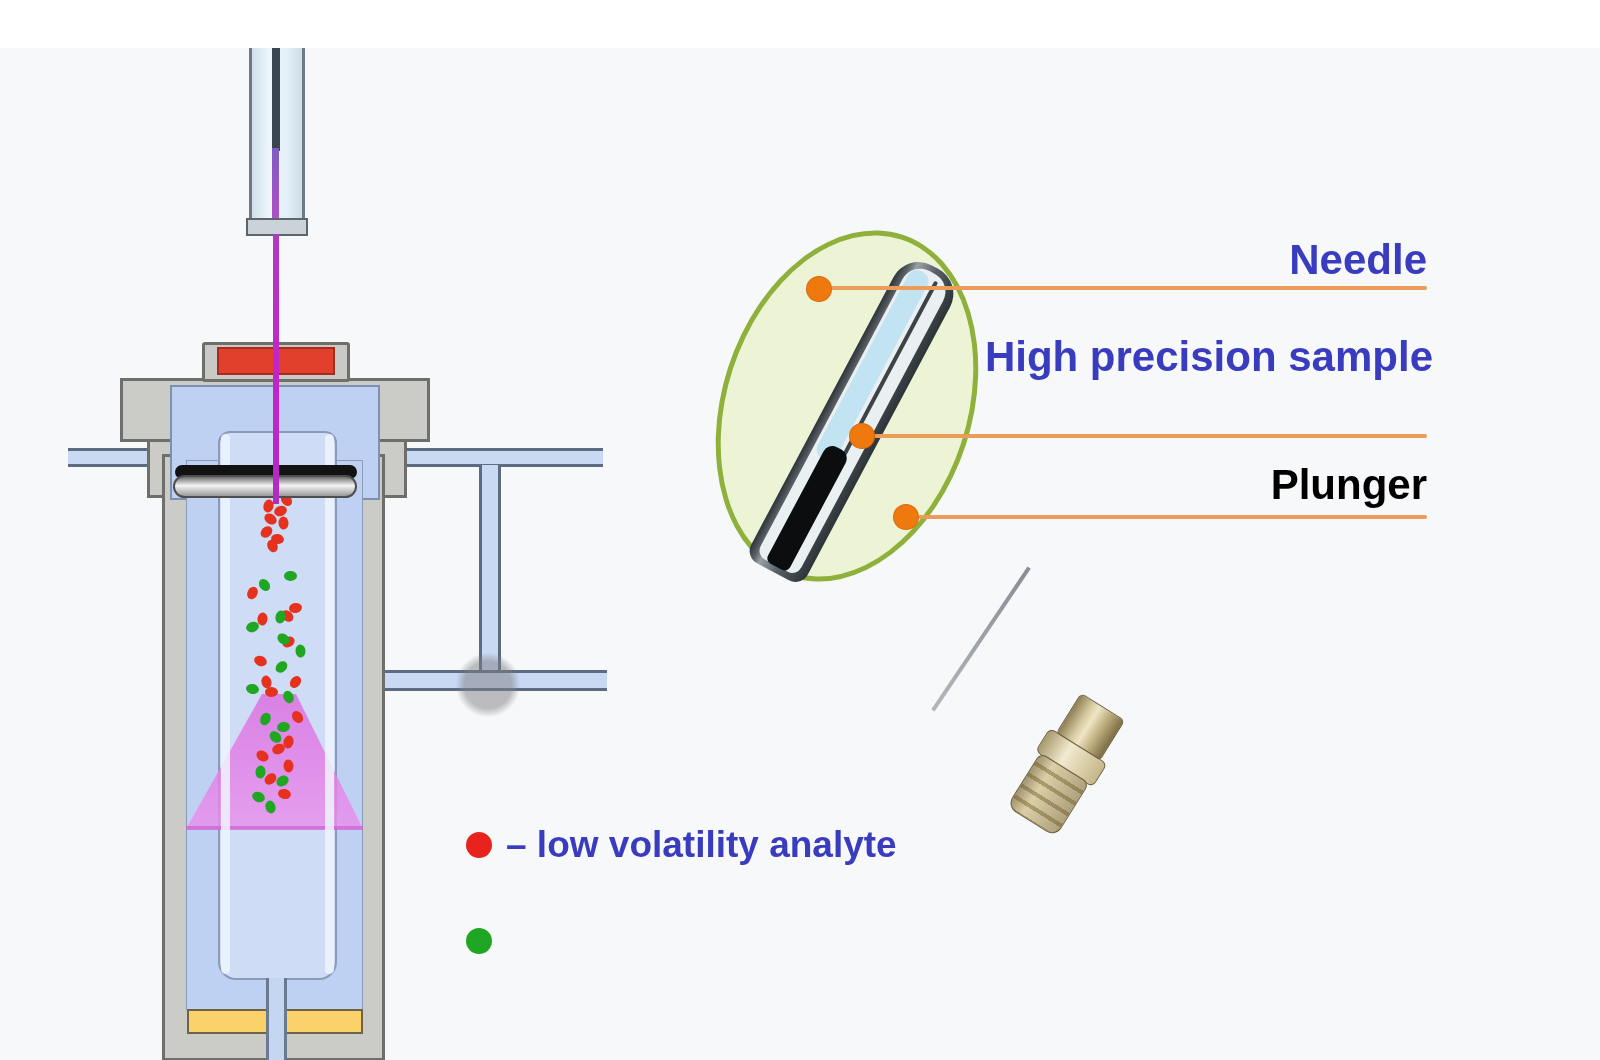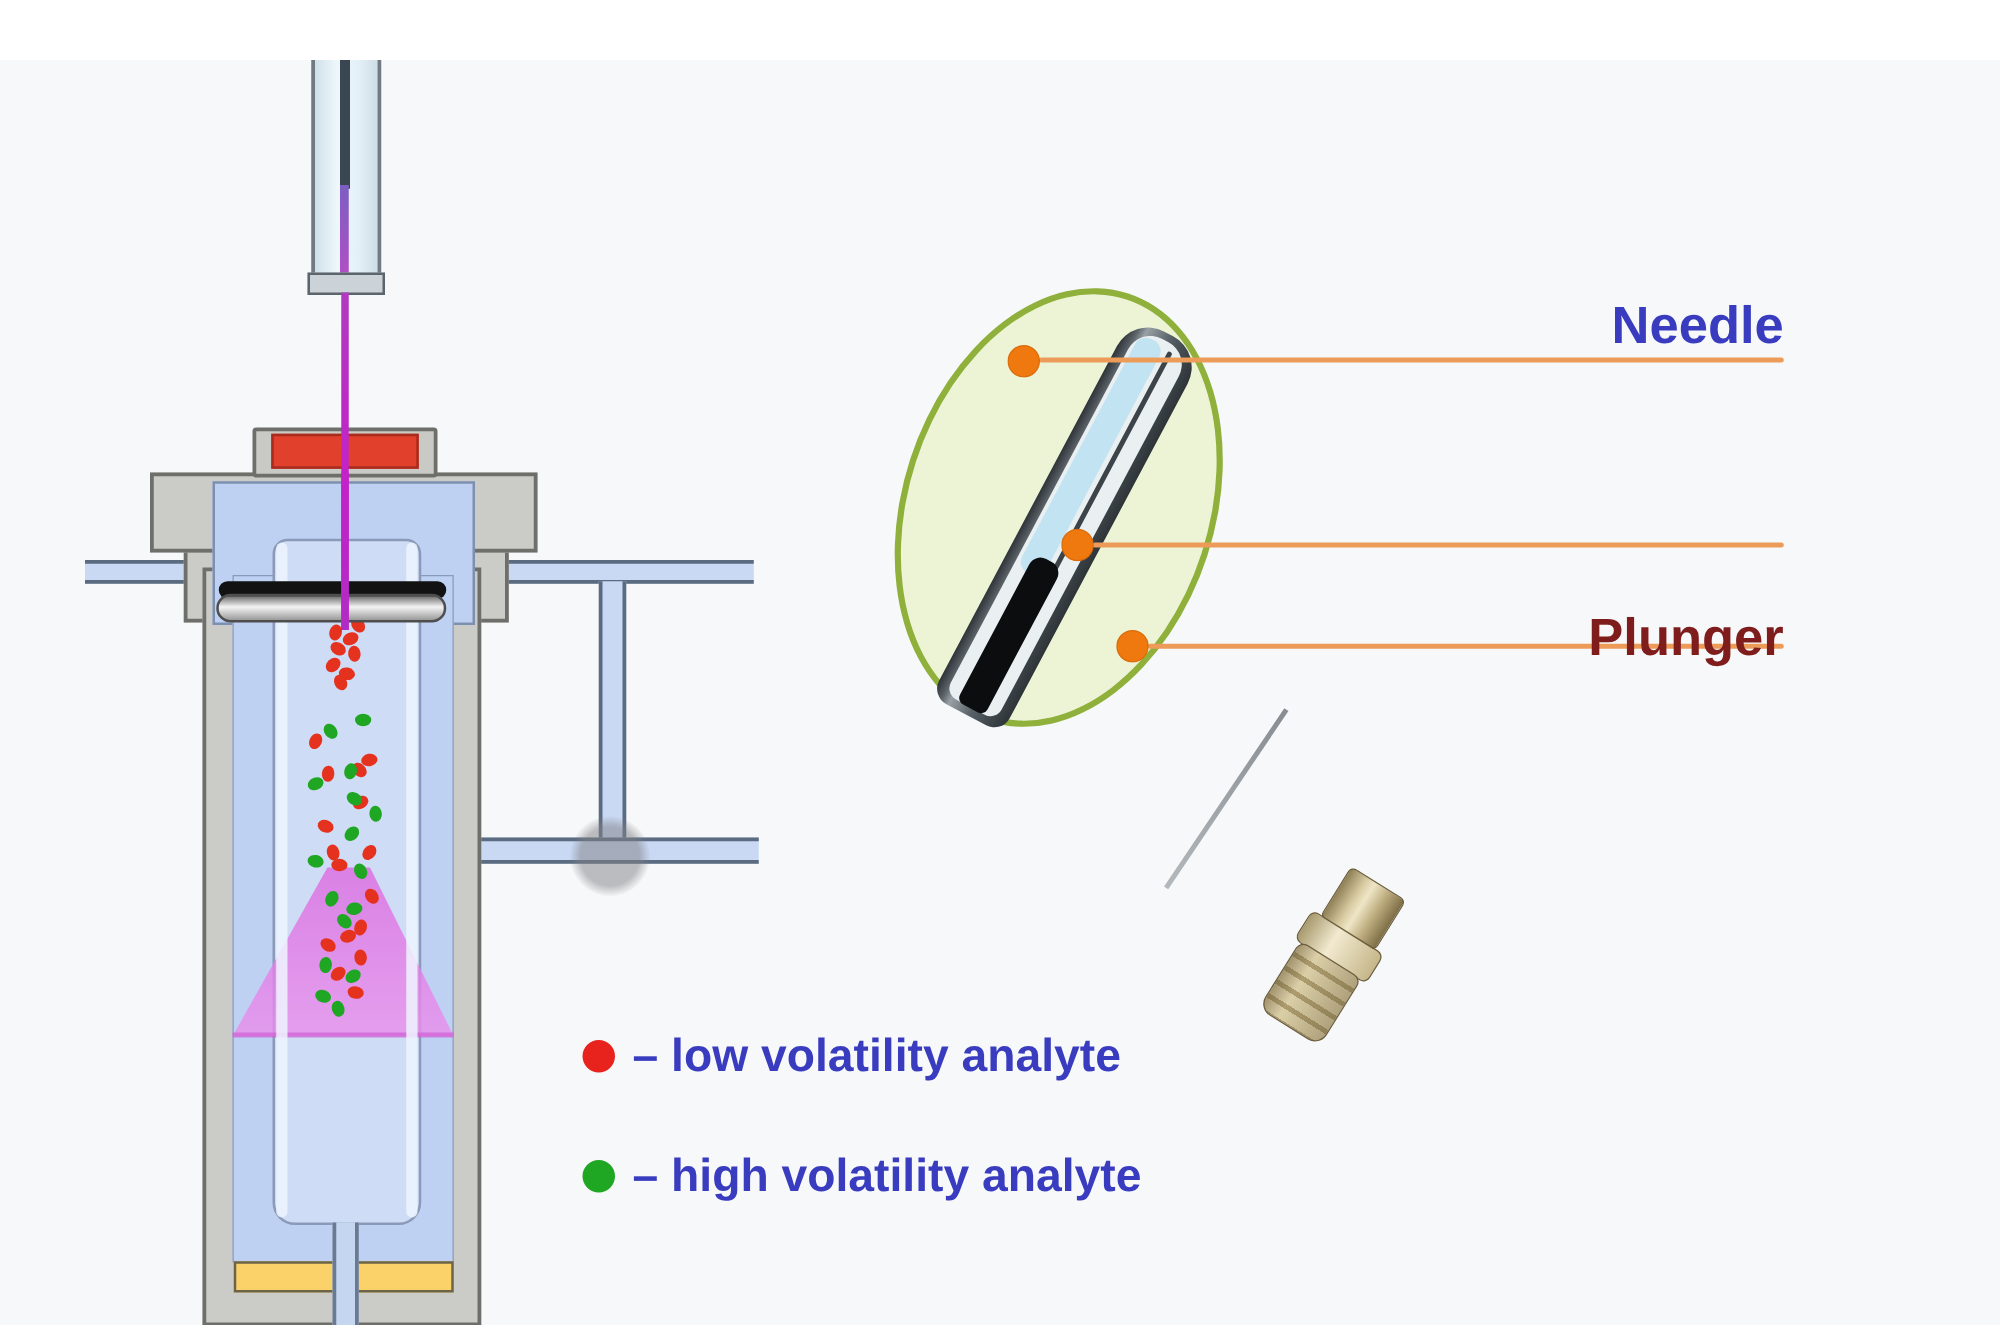--- a/index.html
+++ b/index.html
@@ -209,21 +209,21 @@
   <div class="abs callout-dot" style="left: 806px; top: 228px; background: rgb(240, 121, 15);"></div>
   <div class="abs callout-dot" style="left: 849px; top: 375px; background: rgb(240, 121, 15);"></div>
   <div class="abs callout-dot" style="left: 893px; top: 456px; background: rgb(240, 121, 15);"></div>
 
   <div class="abs callout-line" style="left: 831px; top: 238px; width: 596px; background: rgb(236, 156, 88);"></div>
   <div class="abs callout-line" style="left: 874px; top: 386px; width: 553px; background: rgb(236, 156, 88);"></div>
   <div class="abs callout-line" style="left: 918px; top: 467px; width: 509px; background: rgb(236, 156, 88);"></div>
 
   <div class="abs callout-label" style="right: 173px; top: 189px; color: rgb(58, 60, 192);">Needle</div>
   <div class="abs callout-label-multi" style="right: 167px; top: 284px; color: rgb(58, 60, 192);">
+    <span style="display:block">High precision sample</span>
   </div>
-  <div class="abs callout-label" style="right: 173px; top: 439px; color: #7f1d1d;">Plunger</div>
+  <div class="abs callout-label" style="right: 173px; top: 414px; color: #000000;">Plunger</div>
 
   <div class="abs legend-swatch" style="left: 466px; top: 784px; background: rgb(232, 35, 29);"></div>
   <div class="abs legend-label" style="left: 506px; top: 775px; color: rgb(58, 60, 192);">– low volatility analyte</div>
   <div class="abs legend-swatch" style="left: 466px; top: 880px; background: rgb(31, 166, 35);"></div>
-  <div class="abs legend-label" style="left: 506px; top: 871px; color: rgb(58, 60, 192);">– high volatility analyte</div>
 
 </div>
 
 </body></html>

